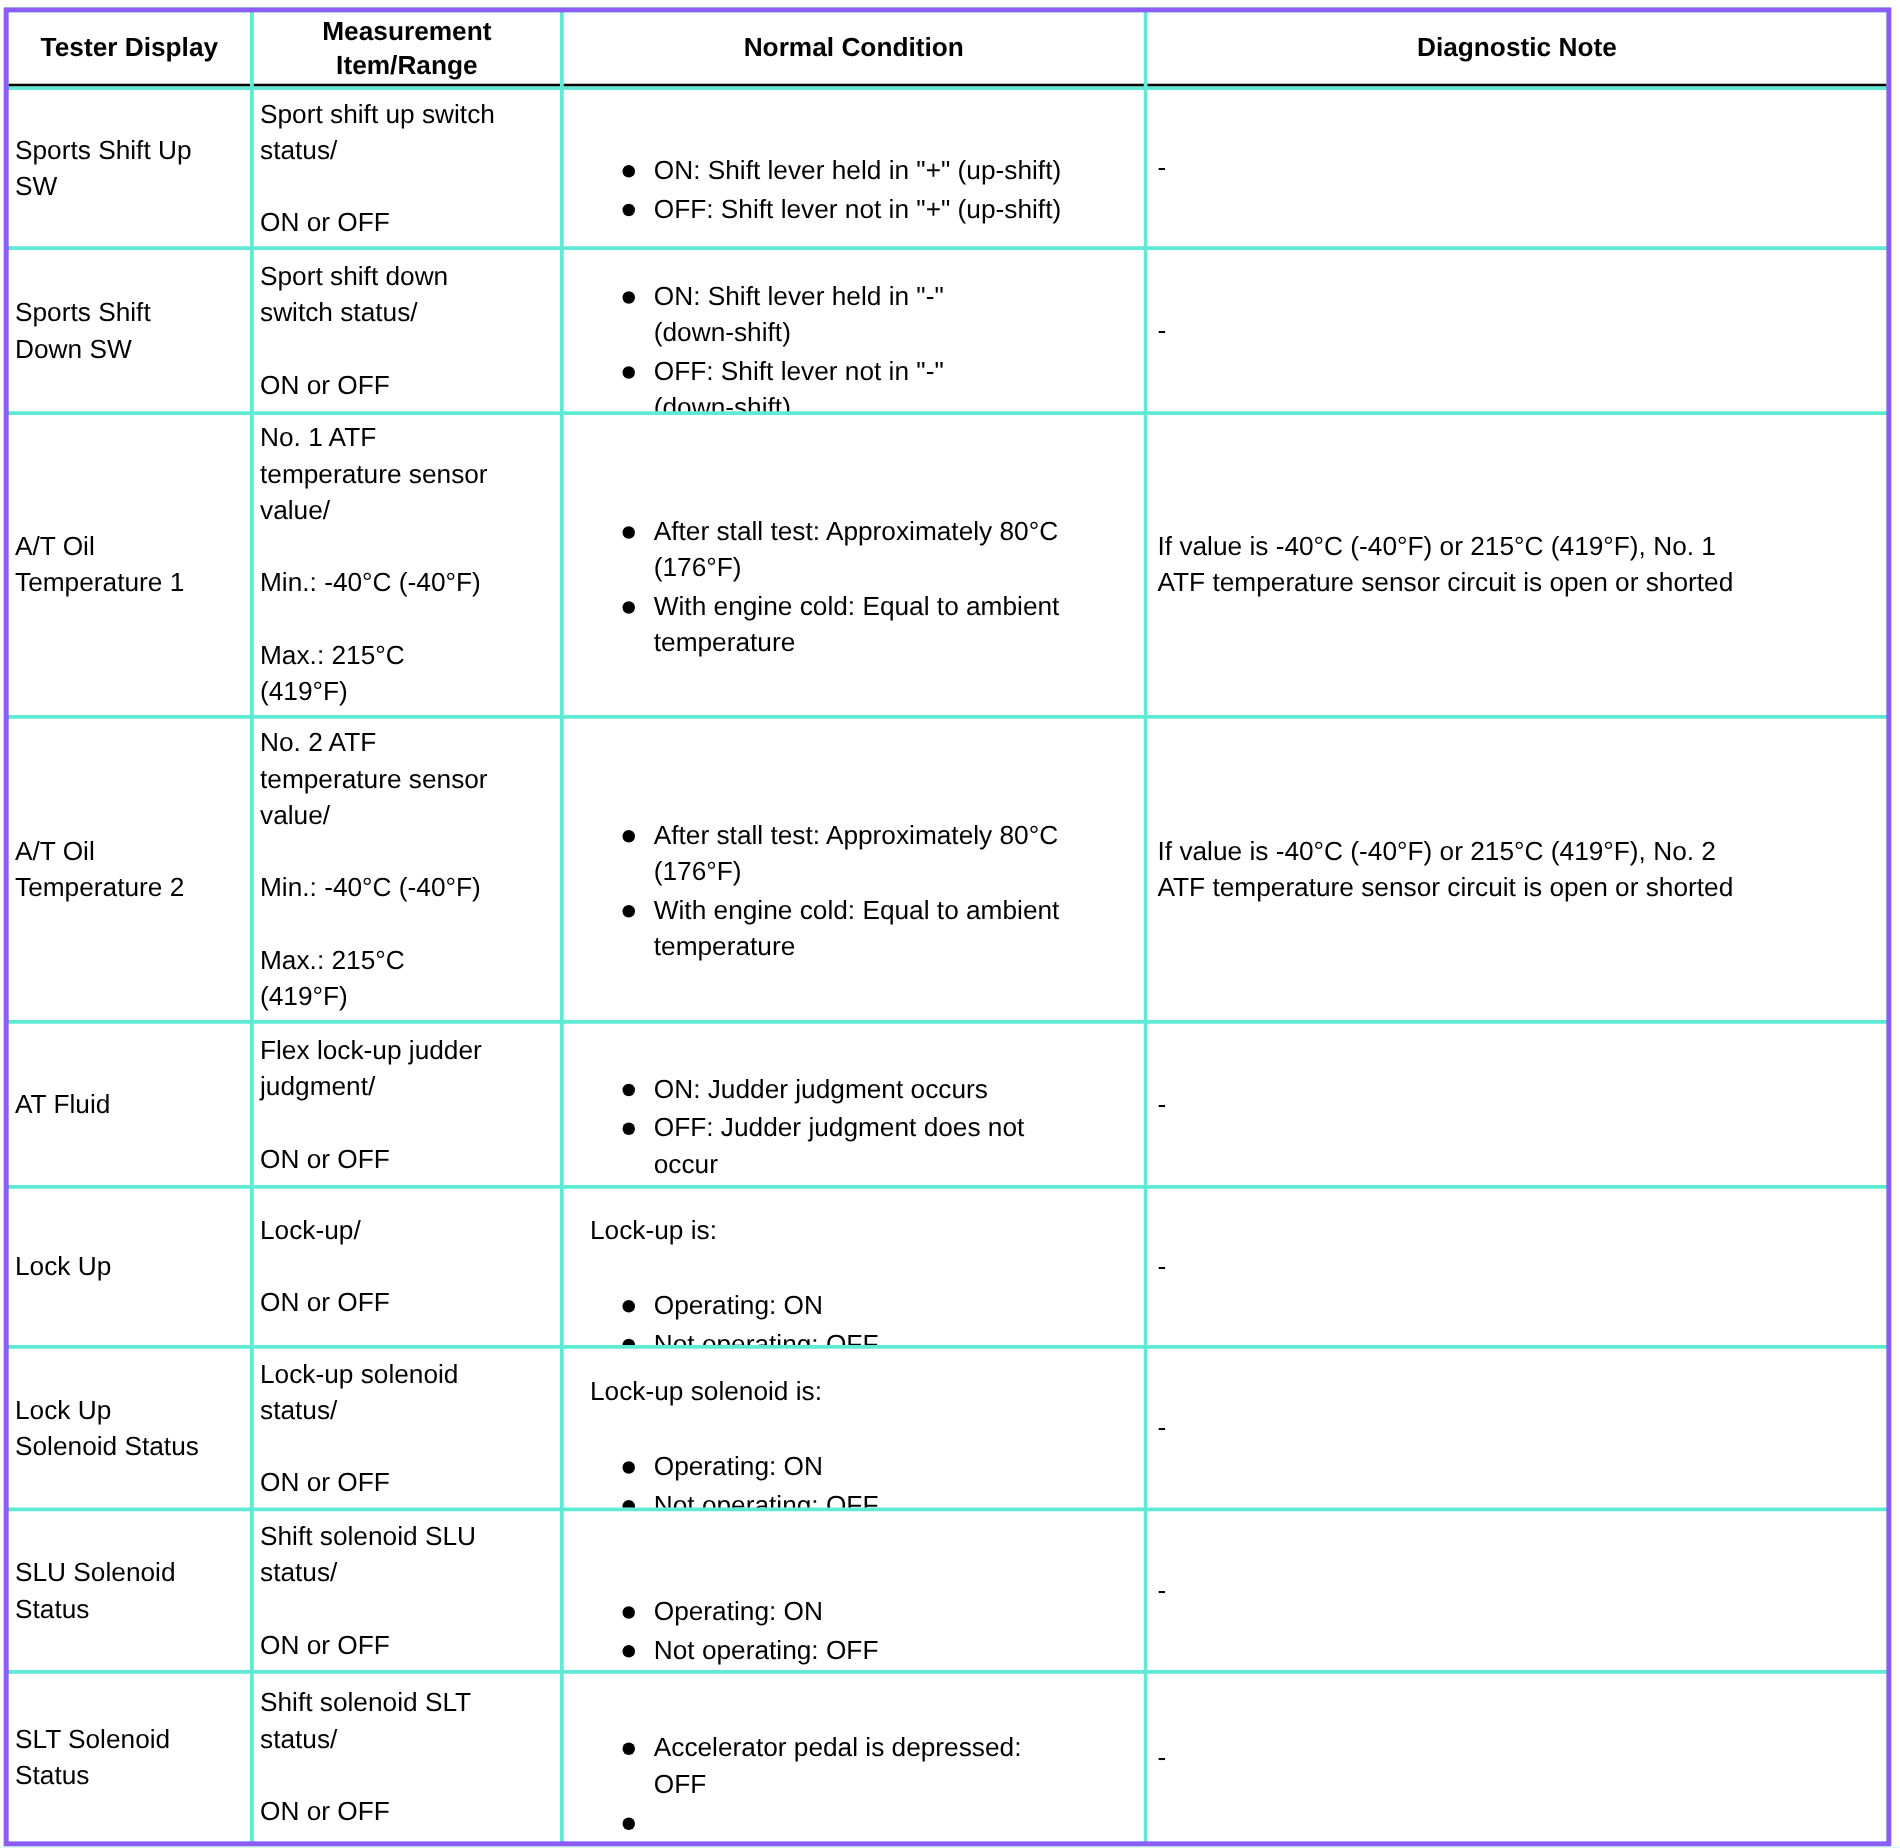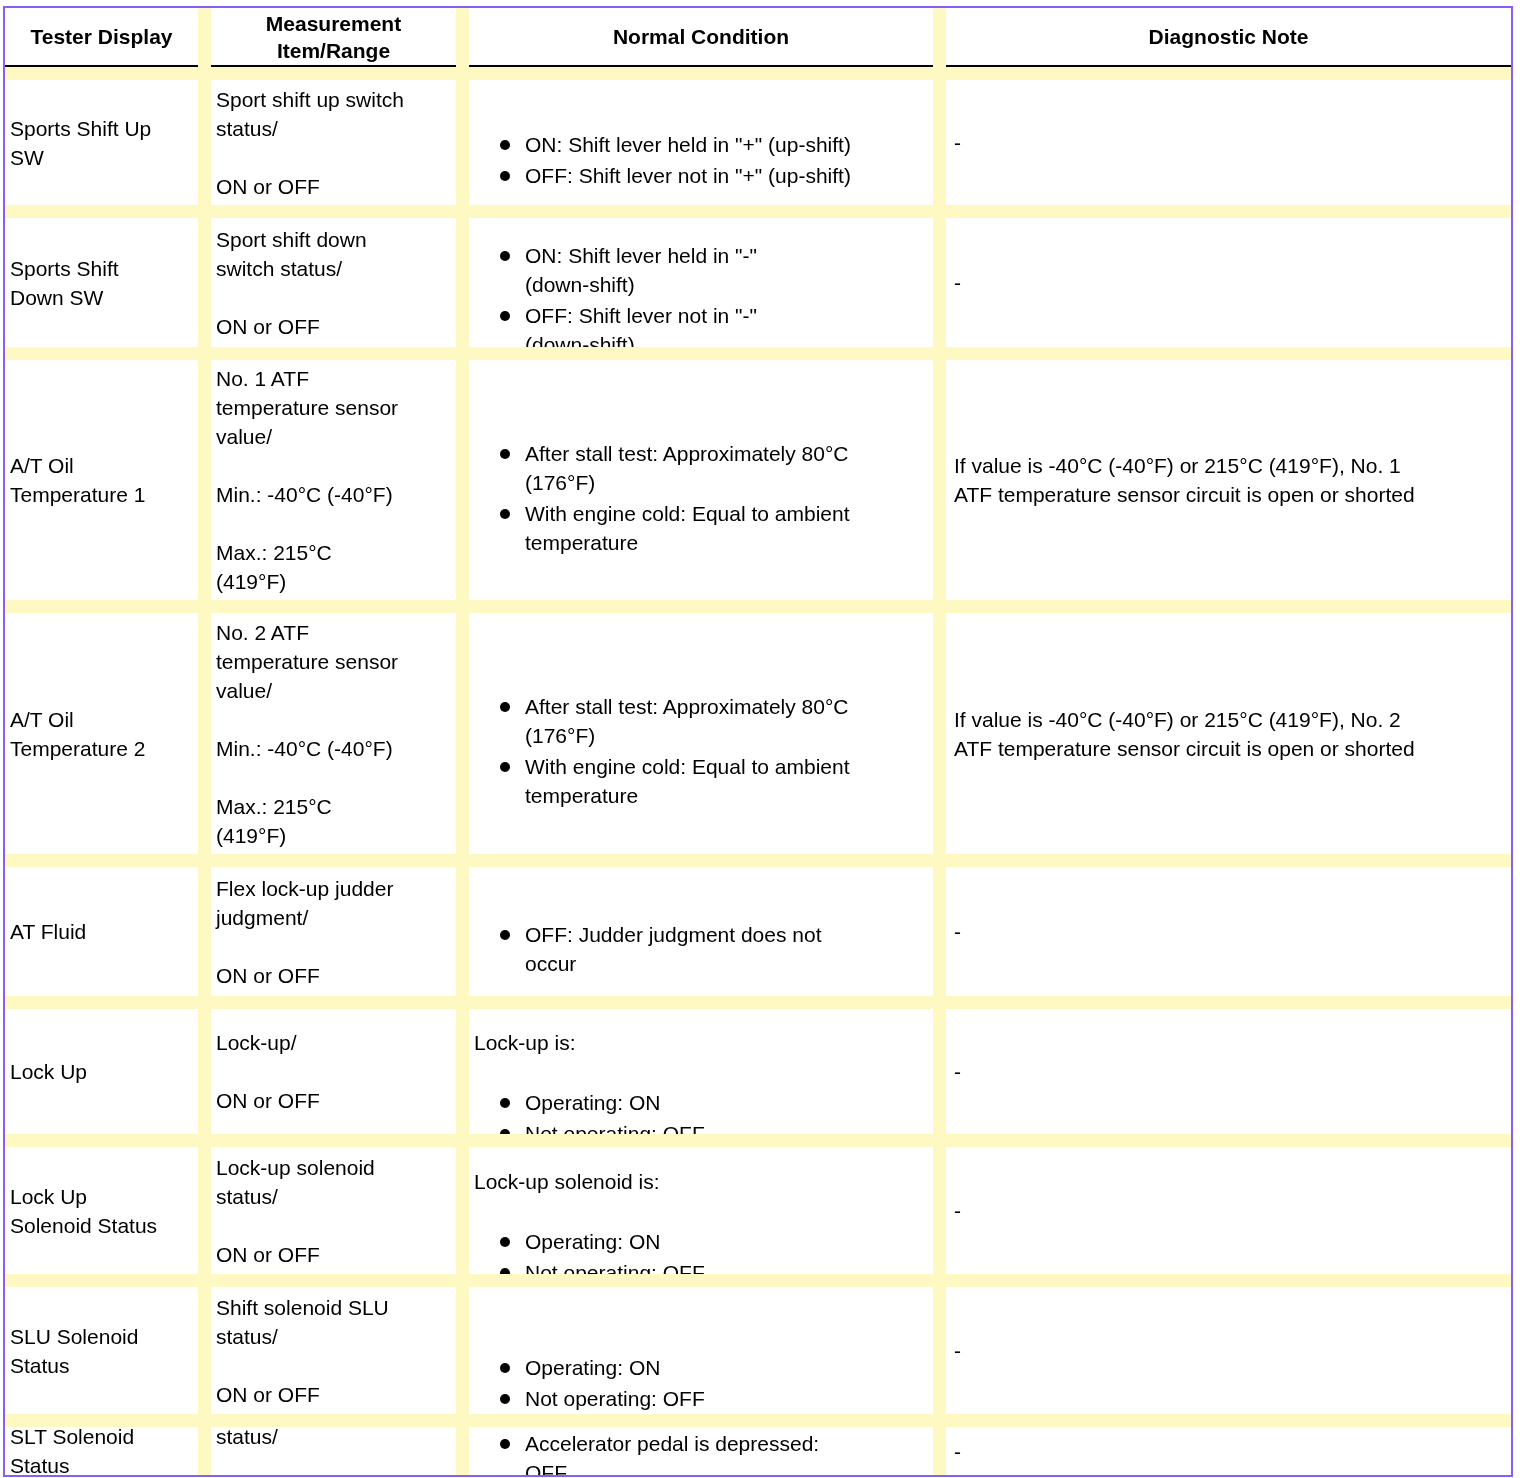--- a/index.html
+++ b/index.html
@@ -11,26 +11,26 @@
     font-family: "Liberation Sans", sans-serif;
     color: #000000;
   }
   .diag-table {
     position: absolute;
     left: 3px;
     top: 6px;
     width: 1510px;
     height: 1471px;
     box-sizing: border-box;
-    background: #fef9c3;
-    border: 2px solid #8b5cf6;
+    background: #5eead4;
+    border: 4px solid #8b5cf6;
     display: grid;
     grid-template-columns: 193px 245px 464px 1fr;
     grid-template-rows: 59px 125px 129px 240px 241px 129px 125px 127px 127px 1fr;
-    gap: 13px;
+    gap: 3px;
   }
   .cell {
     background: #ffffff;
     display: flex;
     align-items: center;
     overflow: hidden;
     font-size: 21px;
     line-height: 29px;
   }
   .cell.th {
@@ -41,21 +41,21 @@
   }
   .cell.th .line { line-height: 27px; min-height: 27px; }
   .cell-inner { width: 100%; }
   .line {
     white-space: pre-line;
     min-height: 29px;
     line-height: 29px;
   }
   .c-tester .cell-inner  { padding-left: 5px;  padding-right: 2px; }
   .c-meas .cell-inner    { padding-left: 5px;  padding-right: 20px; }
-  .c-normal .cell-inner  { padding-left: 5px;  padding-right: 2px; margin-top: 35px; }
+  .c-normal .cell-inner  { padding-left: 21px;  padding-right: 2px; margin-top: 35px; }
   .c-note .cell-inner    { padding-left: 8px;  padding-right: 6px; }
   .bullet-item {
     display: flex;
     padding-left: 26px;
     margin: 2px 0;
   }
   .bullet {
     flex: 0 0 auto;
     width: 10px;
     height: 10px;
@@ -232,20 +232,24 @@
         <div class="line">Flex lock-up judder
 judgment/</div>
         <div class="line"></div>
         <div class="line">ON or OFF</div>
       </div>
     </div>
     <div class="cell c-normal">
       <div class="cell-inner">
         <div class="bullet-item">
           <span class="bullet"></span>
+          <div class="line btext">ON: Judder judgment occurs</div>
+        </div>
+        <div class="bullet-item">
+          <span class="bullet"></span>
           <div class="line btext">OFF: Judder judgment does not
 occur</div>
         </div>
       </div>
     </div>
     <div class="cell c-note">
       <div class="cell-inner">
         <div class="line">-</div>
       </div>
     </div>

